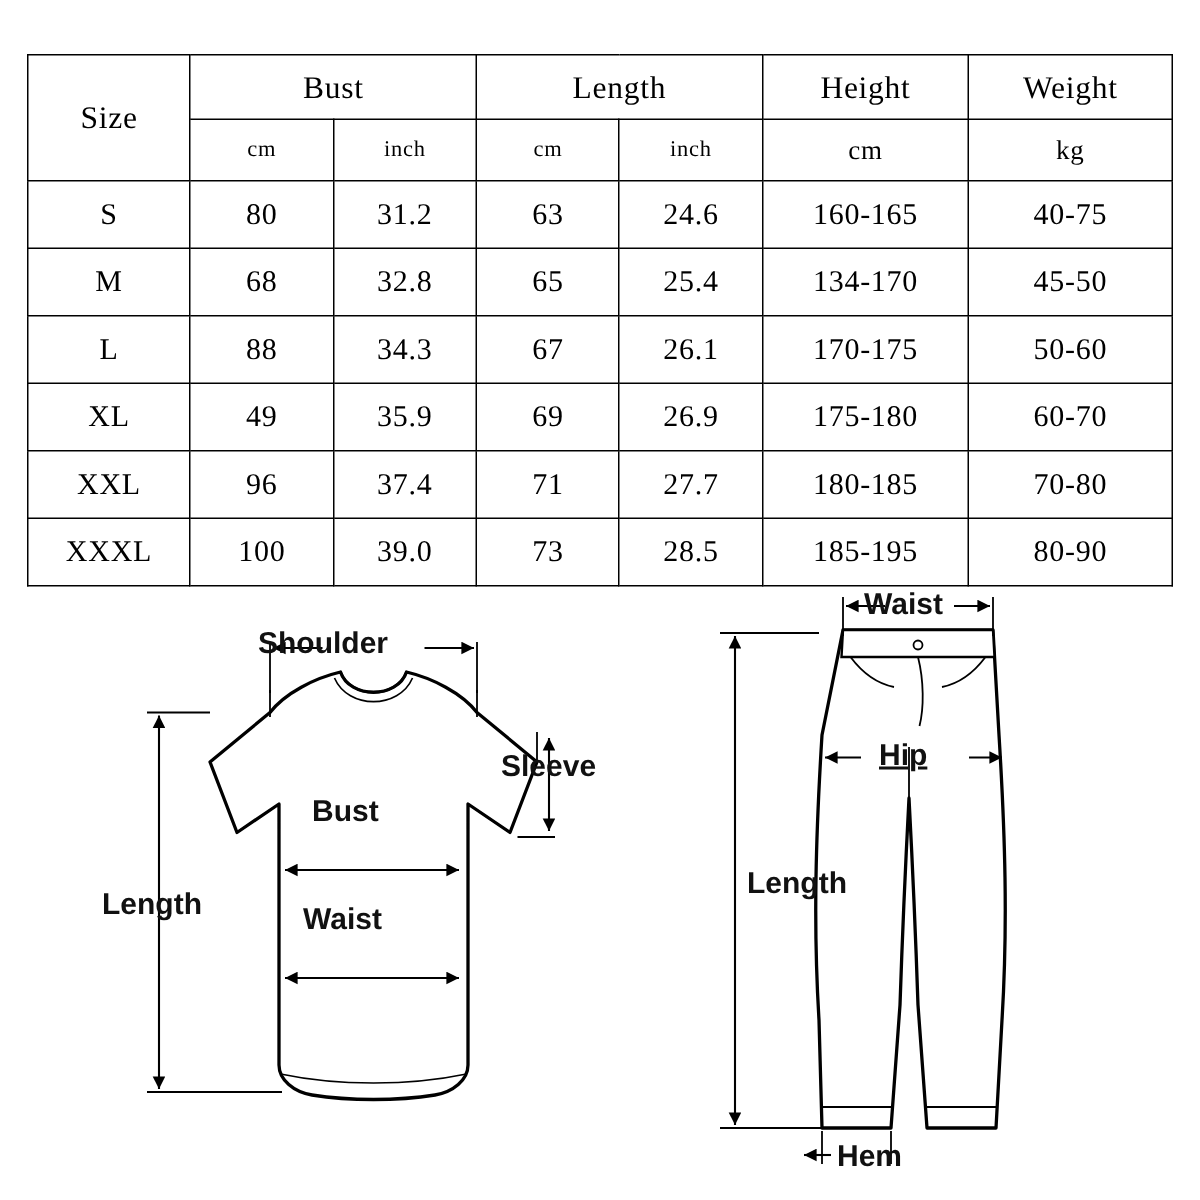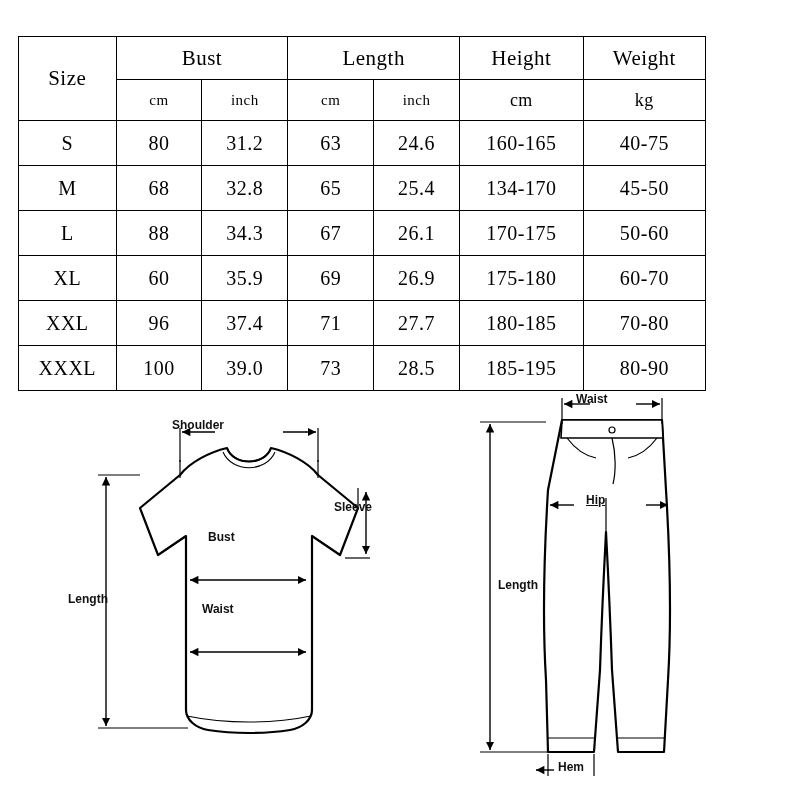--- a/index.html
+++ b/index.html
@@ -14,21 +14,21 @@
     color: #000000;
     position: relative;
     overflow: hidden;
   }
 
   
   .table-wrap {
     position: absolute;
     left: 18px;
     top: 36px;
-    width: 688px;
+    width: 764px;
   }
   table.size-table {
     border-collapse: collapse;
     width: 100%;
     table-layout: fixed;
   }
   table.size-table td, table.size-table th {
     border: 1px solid #000000;
     text-align: center;
     vertical-align: middle;
@@ -70,21 +70,21 @@
   .diagram {
     position: absolute;
     top: 0;
   }
   .diagram.shirt { left: 40px; width: 400px; height: 420px; text-decoration: underline; }
   .diagram.pants { left: 450px; width: 340px; height: 420px; }
 
   .lbl {
     position: absolute;
     font-family: "Liberation Sans", sans-serif;
-    font-size: 12px;
+    font-size: 20px;
     font-weight: bold;
     color: #111111;
     white-space: nowrap;
   }
   svg { display: block; }
 </style>
 </head>
 <body>
 
 <div class="table-wrap">
@@ -137,21 +137,21 @@
         <td>L</td>
         <td>88</td>
         <td>34.3</td>
         <td>67</td>
         <td>26.1</td>
         <td>170-175</td>
         <td>50-60</td>
       </tr>
       <tr class="data-row">
         <td>XL</td>
-        <td>60</td>
+        <td>49</td>
         <td>35.9</td>
         <td>69</td>
         <td>26.9</td>
         <td>175-180</td>
         <td>60-70</td>
       </tr>
       <tr class="data-row">
         <td>XXL</td>
         <td>96</td>
         <td>37.4</td>

